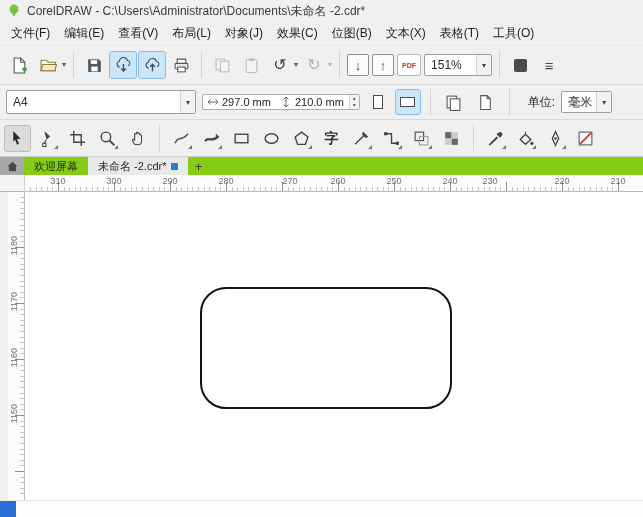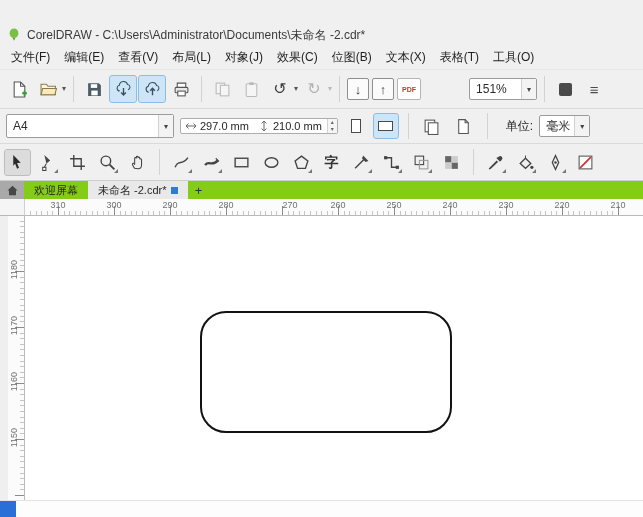--- a/index.html
+++ b/index.html
@@ -1,21 +1,21 @@
 <!DOCTYPE html>
 <html><head>
 <meta charset="utf-8">
 <style>
   * { box-sizing: border-box; margin: 0; padding: 0; }
   html,body { width:643px; height:517px; overflow:hidden; }
   body { font-family:"Liberation Sans", sans-serif; font-size:12px; color:#2b2b2b; background:#f0f0f0; }
   #app { width:643px; height:517px; display:flex; flex-direction:column; overflow:hidden; background:#f0f0f0; }
 
   
-  .titlebar { height:22px; display:flex; align-items:center; gap:6px; padding:0 7px; background:#f0f0f0; flex:none;margin-top:24px; }
+  .titlebar { height:22px; display:flex; align-items:center; gap:6px; padding:0 7px; background:#f0f0f0; flex:none; }
   .title-text { font-size:12px; color:#3a3a3a; white-space:nowrap; }
   .applogo svg { width:14px; height:14px; display:block; }
 
   
   .menubar { height:23px; display:flex; align-items:center; padding:0 4px; flex:none; }
   .menu-item { padding:3px 7px; color:#1f1f1f; white-space:nowrap; cursor:default; }
 
   
   .toolbar { height:40px; display:flex; align-items:center; gap:3px; padding:0 6px; flex:none;
              border-top:1px solid #e7e7e7; border-bottom:1px solid #dadada; }
@@ -28,27 +28,27 @@
   .sep { width:1px; height:26px; background:#d2d2d2; margin:0 4px; flex:none; }
   .uglyph { font-size:16px; color:#3d3d3d; line-height:1; }
   .boxbtn { width:22px; height:22px; border:1px solid #8f8f8f; display:flex; align-items:center; justify-content:center;
             font-weight:bold; font-size:13px; color:#333; background:#fbfbfb; border-radius:2px; }
   .pdfbtn { width:24px; height:22px; border:1px solid #b5b5b5; background:#fff; display:flex; align-items:center; justify-content:center;
             font-size:7px; font-weight:bold; color:#c0392b; border-radius:2px; }
   .combo { height:22px; background:#fff; border:1px solid #9c9c9c; display:flex; align-items:center; border-radius:2px; }
   .combo .val { padding:0 6px; flex:1; white-space:nowrap; overflow:hidden; }
   .combo .dd { width:15px; align-self:stretch; border-left:1px solid #d0d0d0; display:flex; align-items:center; justify-content:center;
                font-size:8px; color:#444; background:#f3f3f3; flex:none; }
-  .zoomcombo { width:68px;margin-left:45px; }
+  .zoomcombo { width:68px; }
   .darksq { width:13px; height:13px; background:#4a4a4a; border-radius:2px; }
   .menulines { font-size:15px; color:#4a4a4a; line-height:1; }
 
   
   .propbar { height:35px; display:flex; align-items:center; gap:6px; padding:0 6px; flex:none; border-bottom:1px solid #dadada; }
-  .sizecombo { width:168px; height:24px; }
+  .sizecombo { width:190px; height:24px; }
   .dims { display:flex; align-items:stretch; border:1px solid #adadad; background:#fff; border-radius:2px; }
   .dimcol { display:flex; flex-direction:row; justify-content:center; }
   .dimrow { display:flex; align-items:center; gap:4px; height:14px; padding:0 5px; font-size:11px; color:#1f1f1f; white-space:nowrap; }
   .dimrow svg { width:10px; height:10px; display:block; }
   .spincol { display:flex; flex-direction:column; border-left:1px solid #d5d5d5; background:#f5f5f5; justify-content:center; padding:0 3px; }
   .spincol span { font-size:6px; line-height:7px; color:#666; }
   .obtn { width:24px; height:24px; display:flex; align-items:center; justify-content:center; border-radius:2px; }
   .obtn.pressed { background:#cde6f7; outline:1px solid #89bde8; }
   .orect { border:1.5px solid #4a4a4a; background:#fff; }
   .portrait { width:10px; height:14px; }
@@ -409,21 +409,21 @@
     <div class="ruler-corner"></div>
     <div class="hruler">
       <span class="hlab" style="left:19px">310</span>
       <span class="hlab" style="left:75px">300</span>
       <span class="hlab" style="left:131px">290</span>
       <span class="hlab" style="left:187px">280</span>
       <span class="hlab" style="left:251px">270</span>
       <span class="hlab" style="left:299px">260</span>
       <span class="hlab" style="left:355px">250</span>
       <span class="hlab" style="left:411px">240</span>
-      <span class="hlab" style="left:467px">230</span>
+      <span class="hlab" style="left:451px">230</span>
       <span class="hlab" style="left:523px">220</span>
       <span class="hlab" style="left:579px">210</span>
     </div>
   </div>
 
   <div class="content">
     <div class="gutter"></div>
     <div class="vruler">
       <span class="vlab" style="top:44px">1180</span>
       <span class="vlab" style="top:100px">1170</span>

